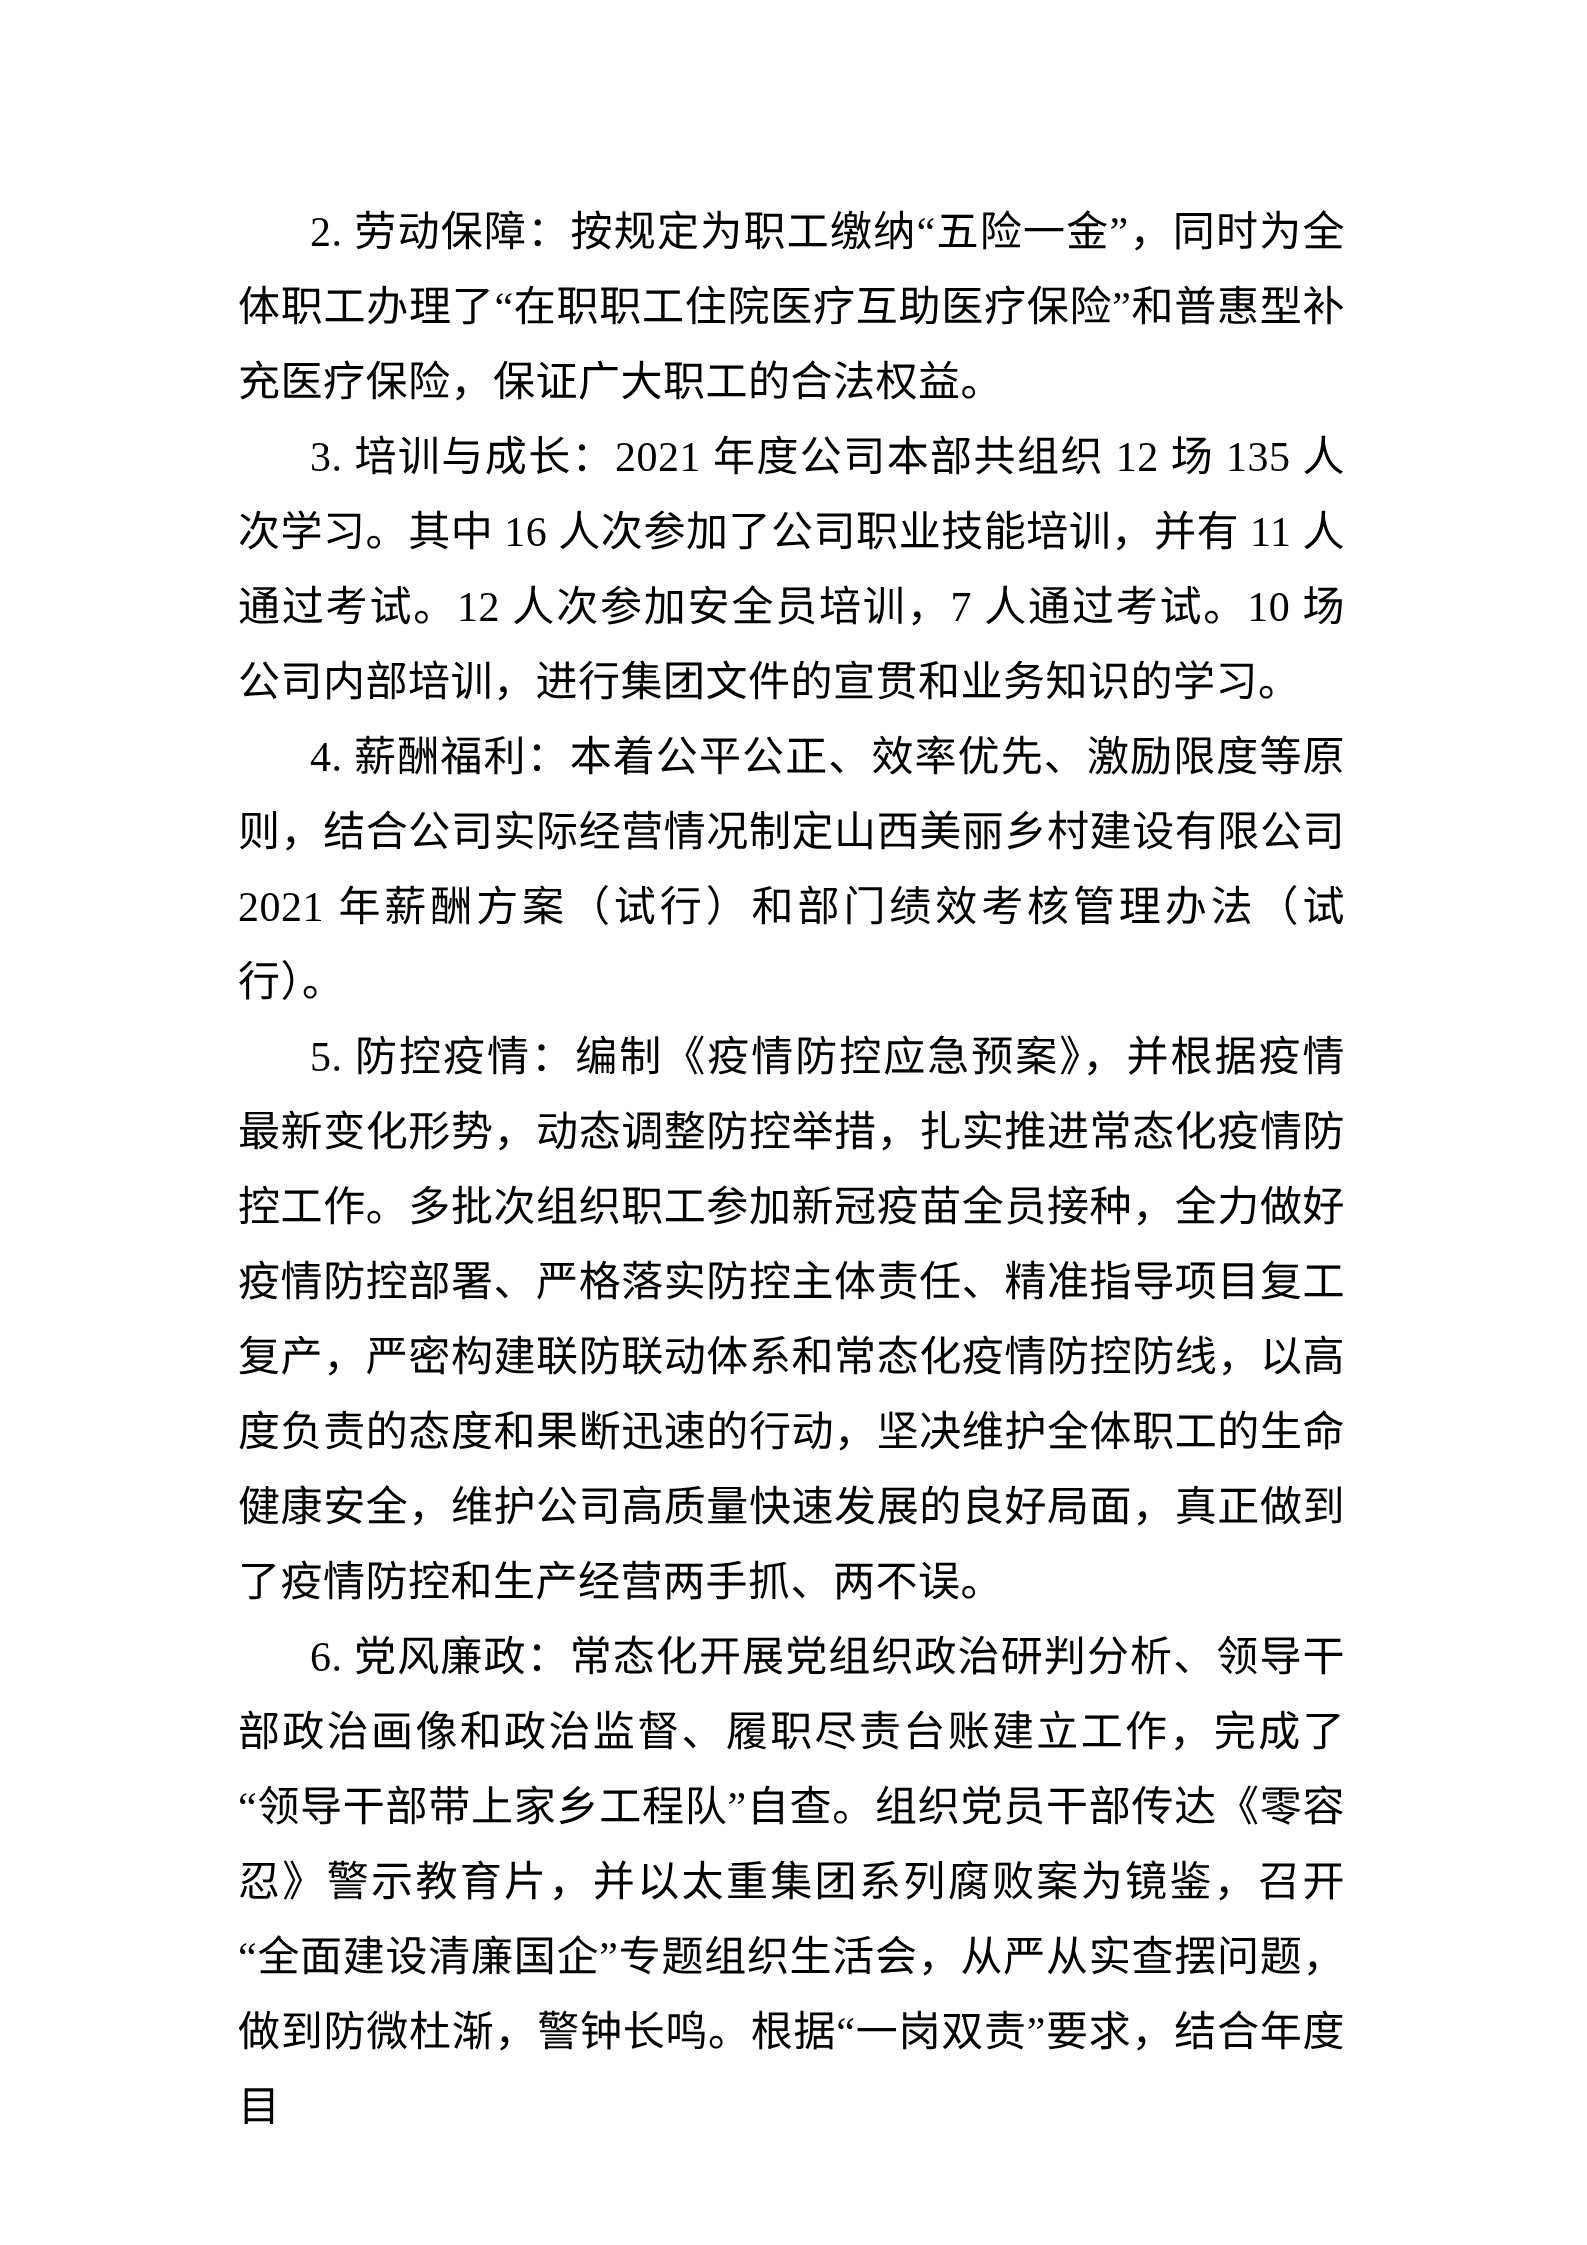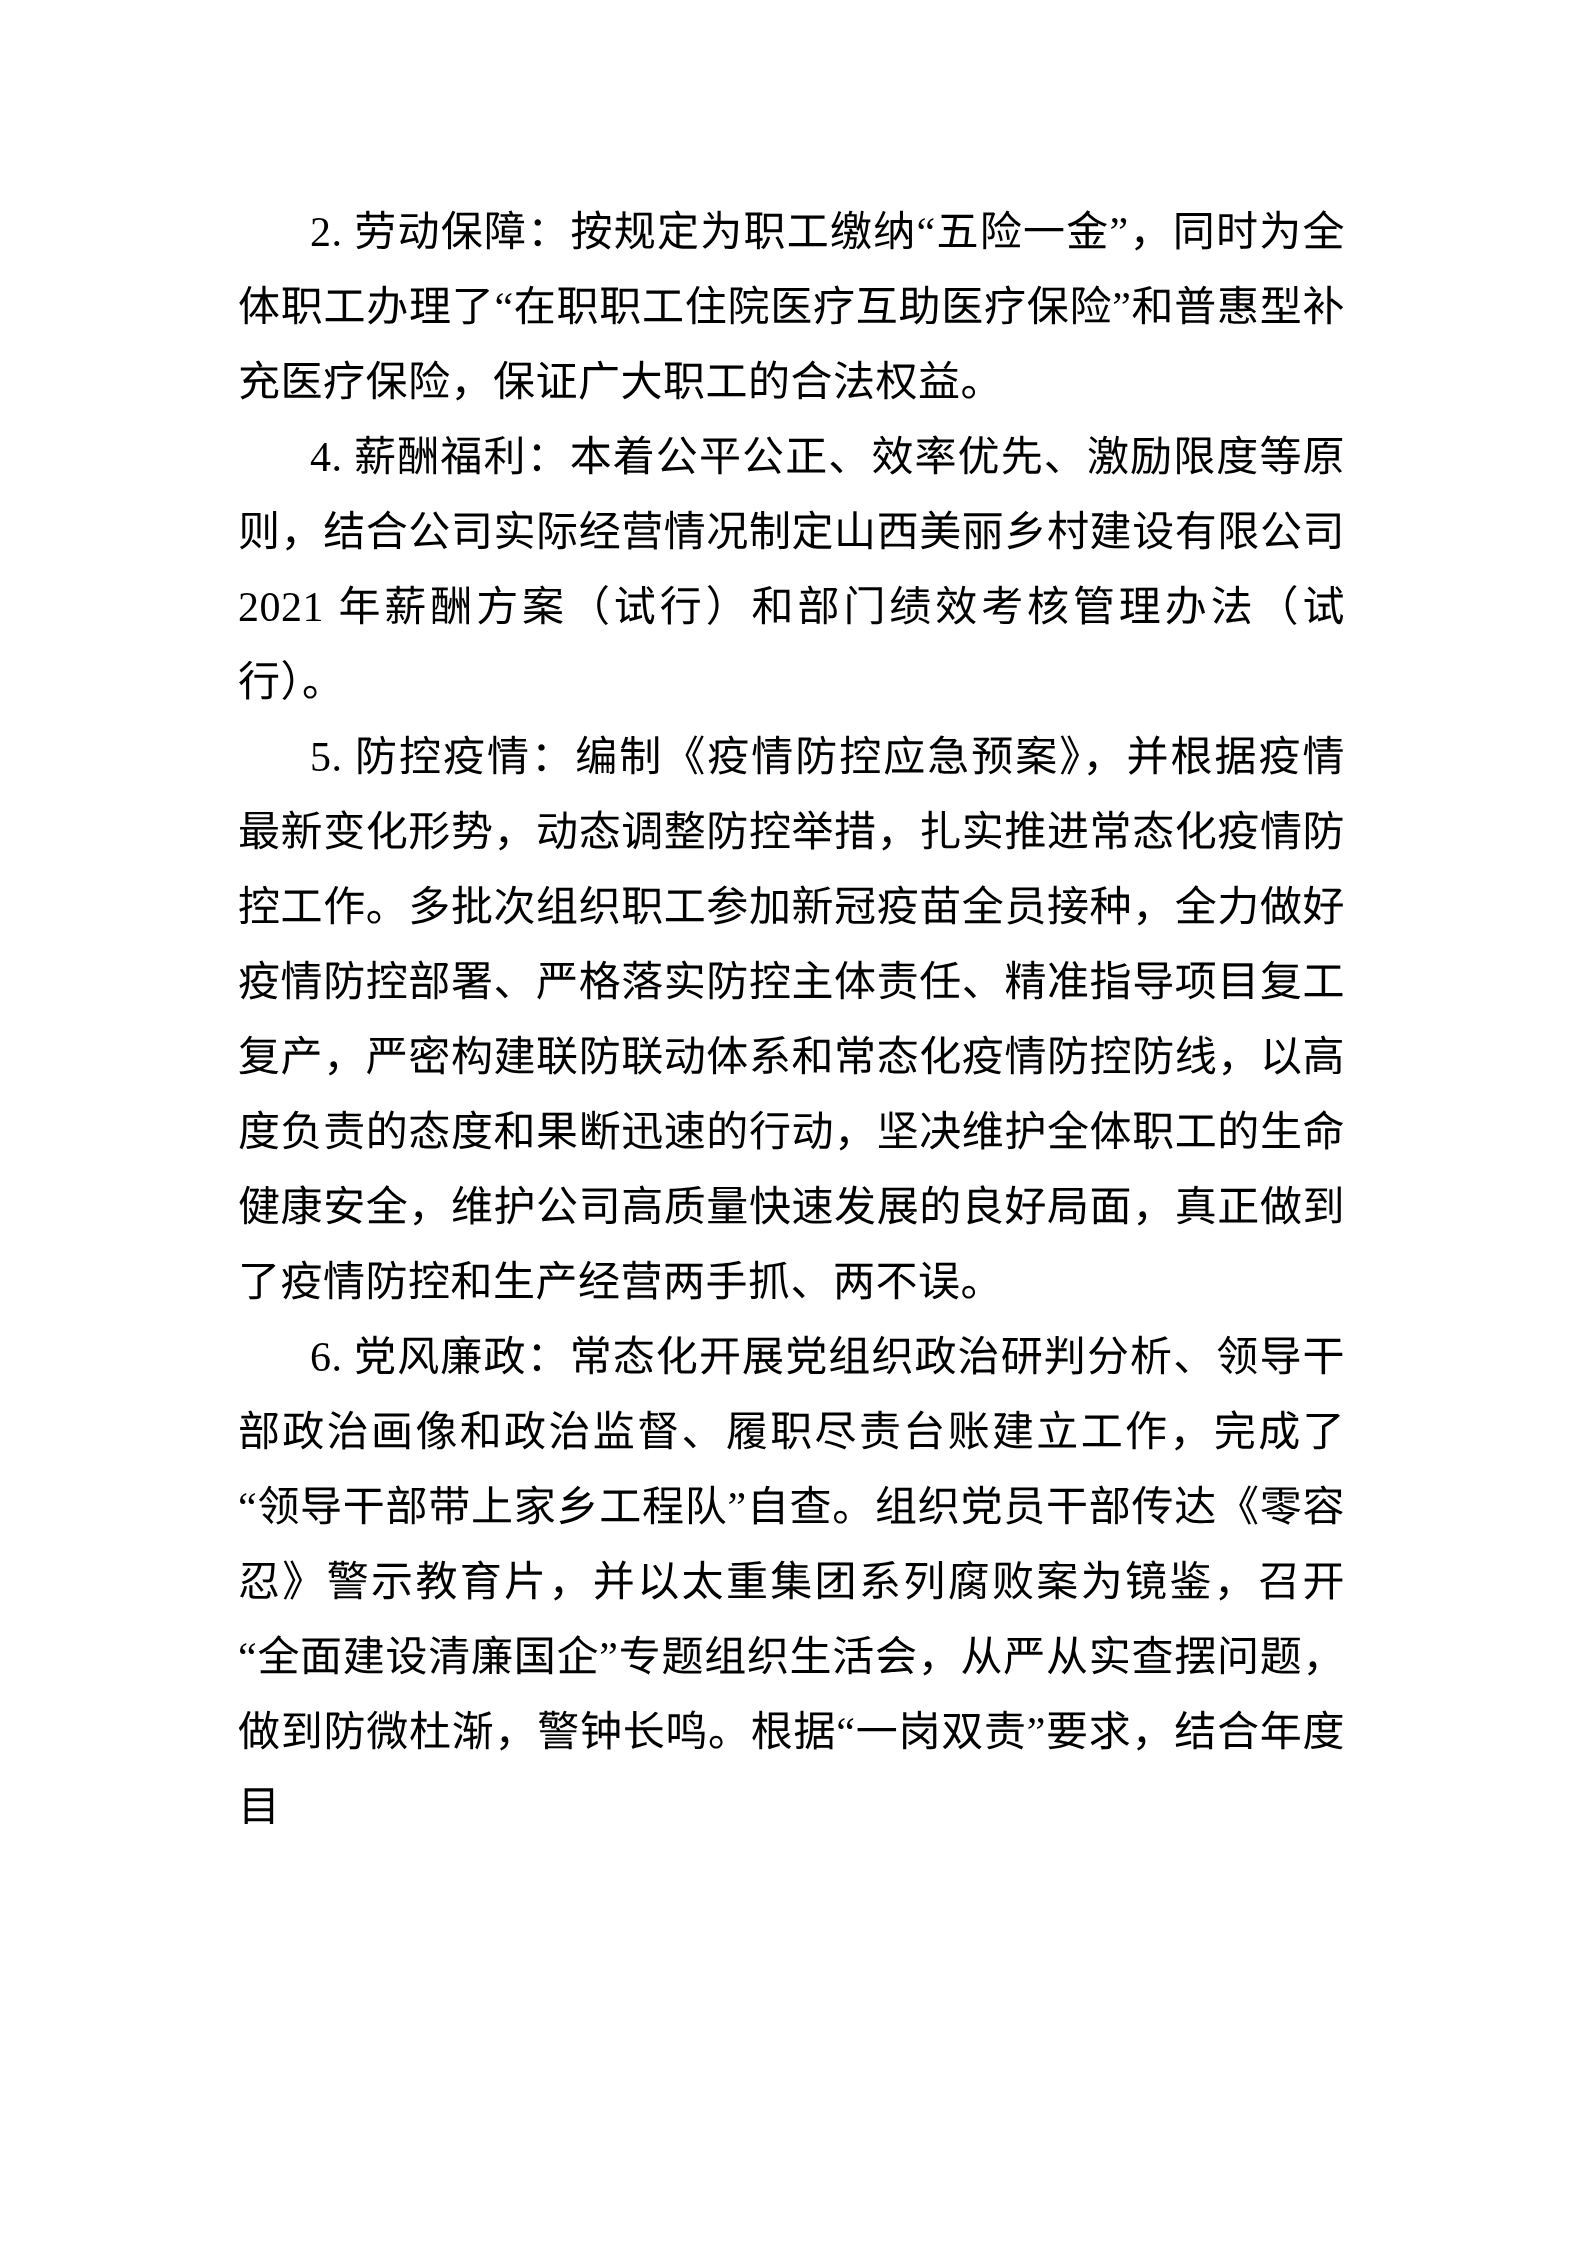--- a/index.html
+++ b/index.html
@@ -36,17 +36,18 @@
   .doc-body p.para.continued {
     text-align-last: justify;
   }
 </style>
 </head>
 <body>
 
 <div class="page">
   <div class="doc-body">
     <p class="para">2. 劳动保障：按规定为职工缴纳“五险一金”，同时为全体职工办理了“在职职工住院医疗互助医疗保险”和普惠型补充医疗保险，保证广大职工的合法权益。</p>
+    <p class="para">3. 培训与成长：2021 年度公司本部共组织 12 场 135 人次学习。其中 16 人次参加了公司职业技能培训，并有 11 人通过考试。12 人次参加安全员培训，7 人通过考试。10 场公司内部培训，进行集团文件的宣贯和业务知识的学习。</p>
     <p class="para">4. 薪酬福利：本着公平公正、效率优先、激励限度等原则，结合公司实际经营情况制定山西美丽乡村建设有限公司 2021 年薪酬方案（试行）和部门绩效考核管理办法（试行）。</p>
     <p class="para">5. 防控疫情：编制《疫情防控应急预案》，并根据疫情最新变化形势，动态调整防控举措，扎实推进常态化疫情防控工作。多批次组织职工参加新冠疫苗全员接种，全力做好疫情防控部署、严格落实防控主体责任、精准指导项目复工复产，严密构建联防联动体系和常态化疫情防控防线，以高度负责的态度和果断迅速的行动，坚决维护全体职工的生命健康安全，维护公司高质量快速发展的良好局面，真正做到了疫情防控和生产经营两手抓、两不误。</p>
     <p class="para continued">6. 党风廉政：常态化开展党组织政治研判分析、领导干部政治画像和政治监督、履职尽责台账建立工作，完成了“领导干部带上家乡工程队”自查。组织党员干部传达《零容忍》警示教育片，并以太重集团系列腐败案为镜鉴，召开“全面建设清廉国企”专题组织生活会，从严从实查摆问题，做到防微杜渐，警钟长鸣。根据“一岗双责”要求，结合年度目</p>
   </div>
 </div>
 
 </body></html>

